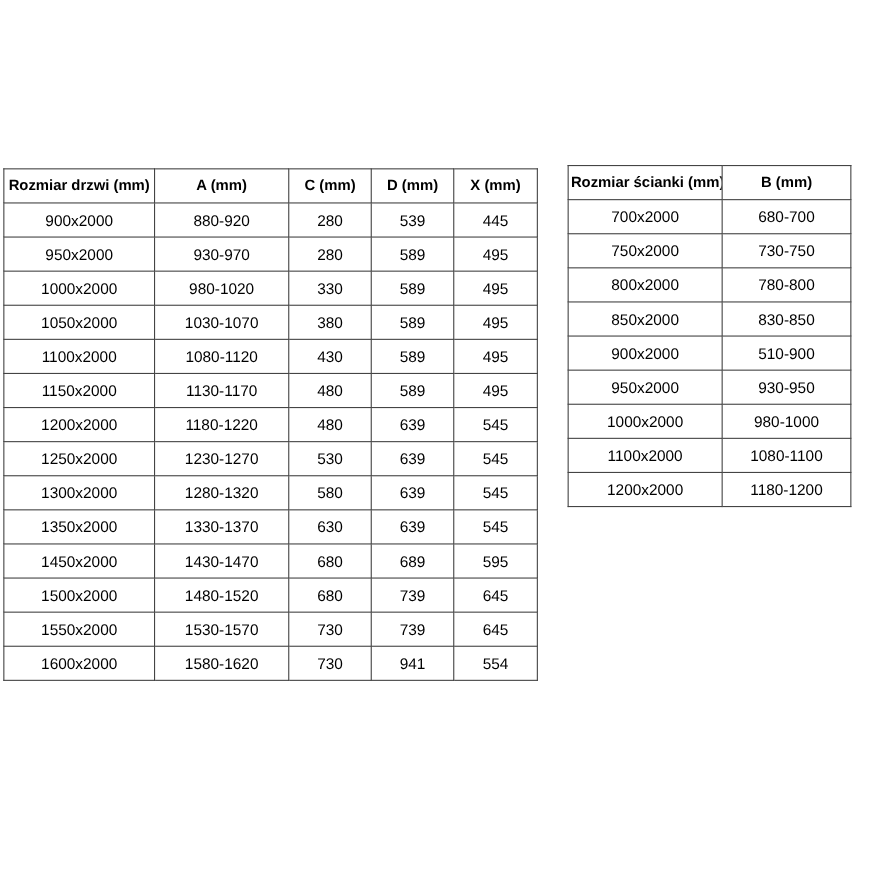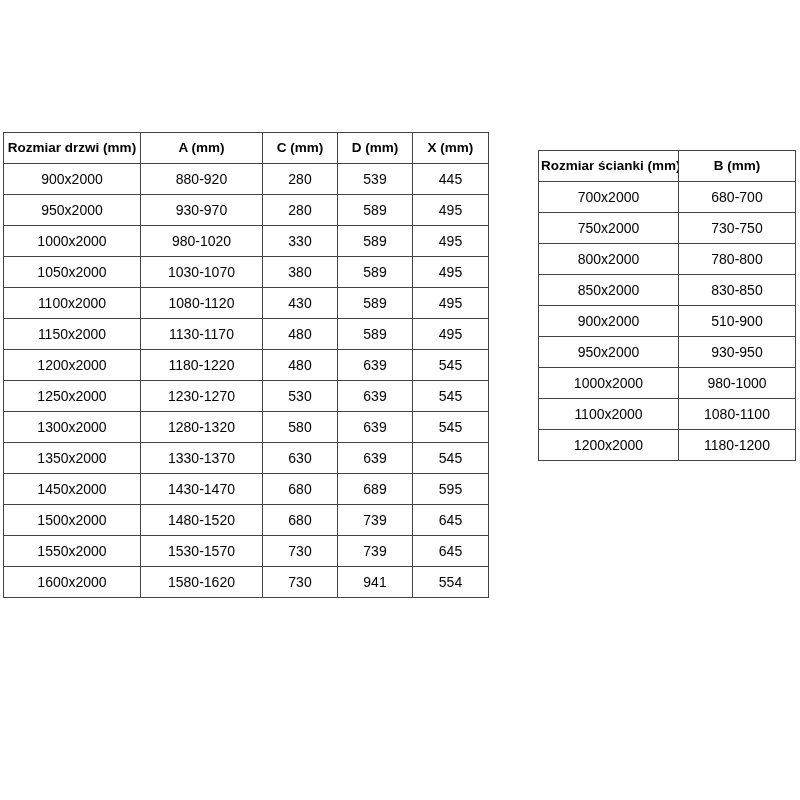--- a/index.html
+++ b/index.html
@@ -35,26 +35,26 @@
     line-height: 1;
     white-space: nowrap;
     overflow: hidden;
   }
   table.spec-table th {
     font-weight: bold;
     font-size: 13.5px;
   }
   #door-table {
     left: 3px;
-    top: 132px;
+    top: 153px;
     width: 485px;
     padding-left: 37px;
   }
   #wall-table {
-    left: 538px;
+    left: 516px;
     top: 150px;
     width: 257px;
   }
 </style>
 </head>
 <body>
 
 <div class="canvas">
 
   <table class="spec-table" id="door-table">

